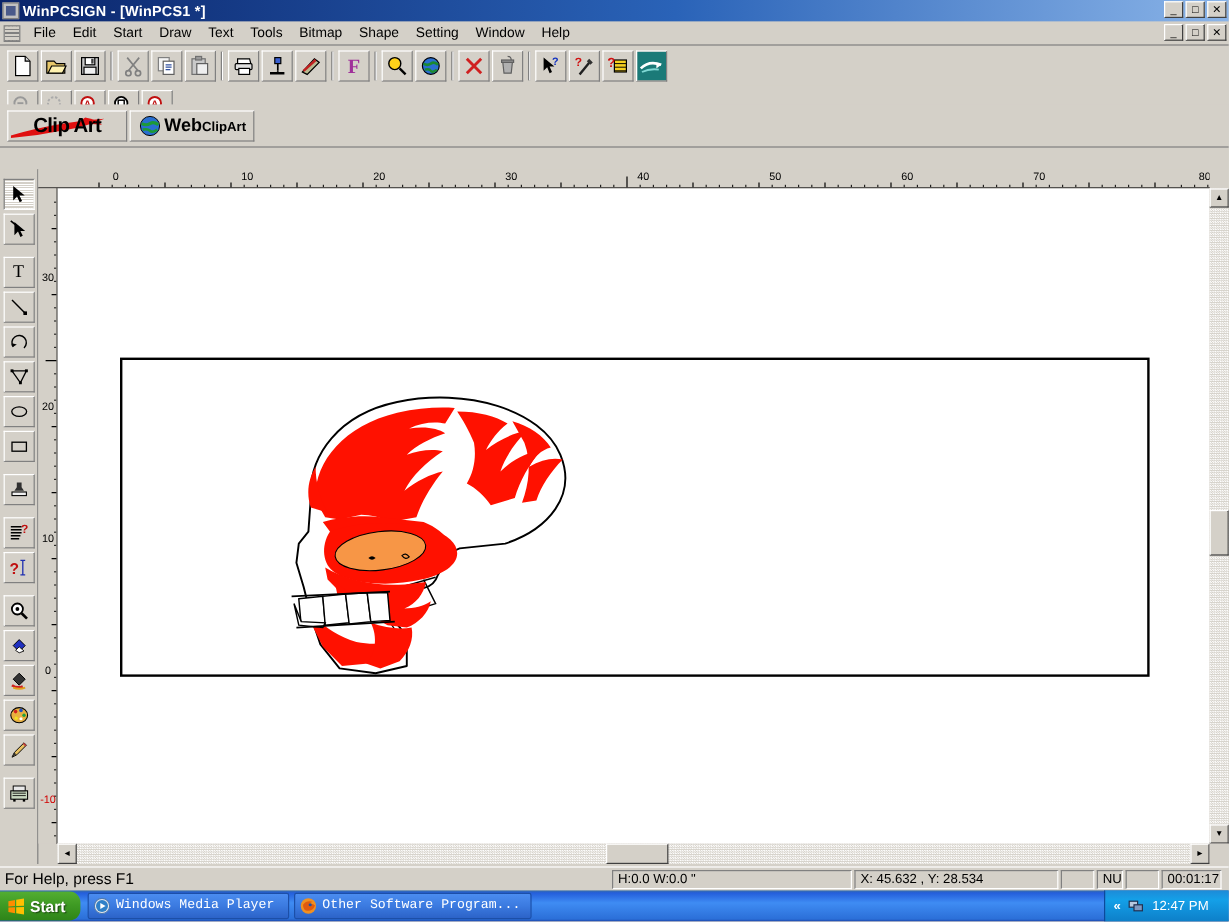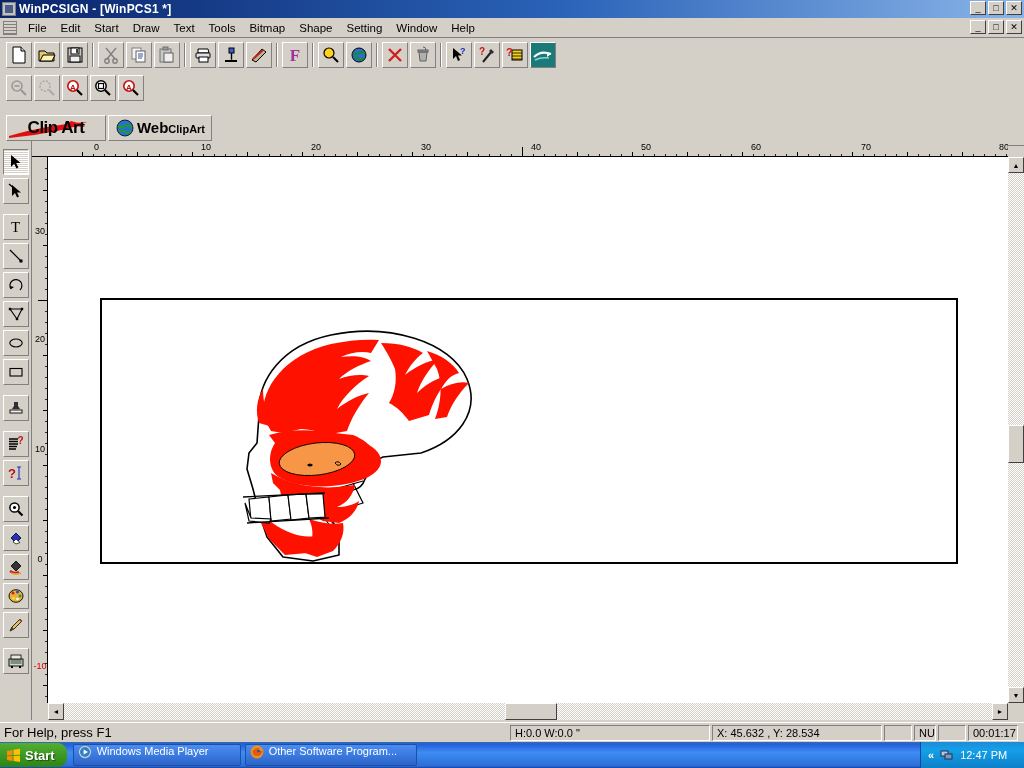--- a/index.html
+++ b/index.html
@@ -60,21 +60,21 @@
   }
   .menubar .tb-buttons { top:2px; }
 
   
   .toolbar-row {
     position:absolute; left:0; width:1024px; background:#d4d0c8;
     display:flex; align-items:center;
   }
   #toolbar1 { top:39px; height:32px; }
   #toolbar2 { top:71px; height:34px; }
-  #toolbar3 { top:110px; height:36px; border-bottom:1px solid #808080; }
+  #toolbar3 { top:87px; height:36px; border-bottom:1px solid #808080; }
 
   .tbtn {
     width:26px; height:26px; margin:0 1px; background:#d4d0c8;
     border-top:1px solid #ffffff; border-left:1px solid #ffffff;
     border-right:1px solid #808080; border-bottom:1px solid #808080;
     display:flex; align-items:center; justify-content:center;
     position:relative; flex:0 0 auto;
   }
   .tsep { width:8px; height:26px; flex:0 0 auto; position:relative; }
   .tsep::after{content:"";position:absolute;left:3px;top:1px;width:1px;height:24px;
@@ -200,22 +200,22 @@
     border-top-right-radius:9px; border-bottom-right-radius:9px;
     display:flex; align-items:center; gap:4px;
     color:#fff; font-weight:bold; font-size:13px;
     font-family:"Liberation Sans", sans-serif;
     text-shadow:1px 1px 1px rgba(0,0,0,.5);
   }
   .tbtask {
     height:22px; margin:4px 2px; padding:0 8px 0 4px; min-width:160px;
     background: linear-gradient(180deg,#4b8cf0 0%,#3b7ae0 50%,#2c63c8 100%);
     border:1px solid #1c4fa8; border-radius:2px;
-    display:flex; gap:5px;
-    color:#fff; font-size:11px; white-space:nowrap; overflow:hidden;
+    display:flex; align-items:center; gap:5px;
+    color:#fff; font-size:11px; white-space:nowrap; overflow:hidden;font-family:Liberation Mono, monospace;
   }
   .tbtask.active {
     background: linear-gradient(180deg,#1f4fb0 0%,#2a5ec0 50%,#3a74d8 100%);
     font-weight:bold;
     box-shadow: inset 1px 1px 2px rgba(0,0,0,.45);
   }
   #tray {
     position:absolute; right:0; top:0; height:26px; min-width:104px;
     background: linear-gradient(180deg,#1d8bd8 0%,#14a0e8 30%,#0d7fc8 100%);
     border-left:1px solid #0b4a9b;

